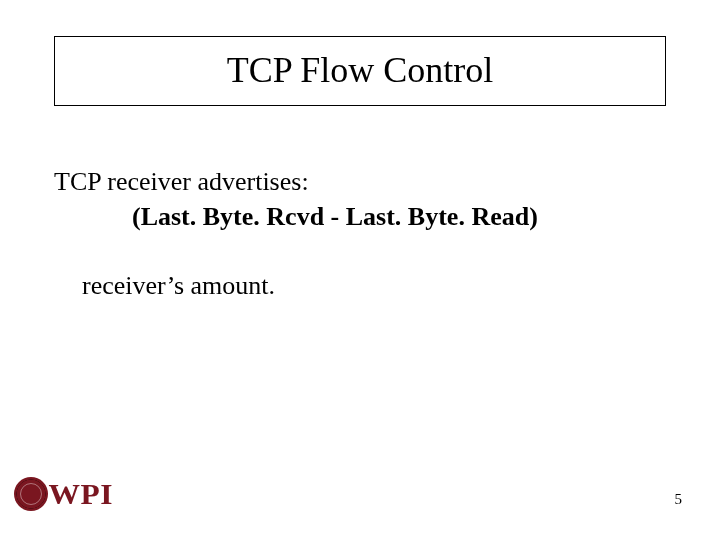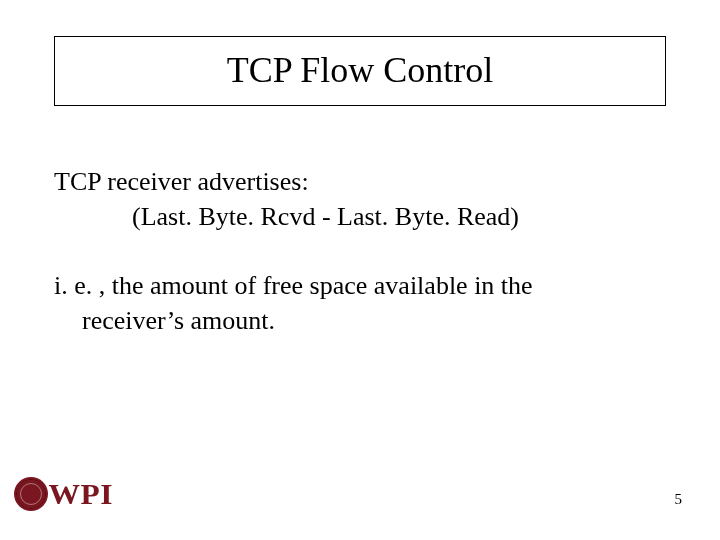--- a/index.html
+++ b/index.html
@@ -29,20 +29,21 @@
     position: absolute;
     top: 164px;
     left: 54px;
     width: 612px;
     font-size: 26px;
     line-height: 1.35;
   }
   .indent {
     padding-left: 78px;
     display: block;
+    font-weight: bold;
   }
   .spacer { height: 34px; }
   .footer {
     position: absolute;
     bottom: 24px;
     left: 0;
     width: 720px;
     height: 44px;
   }
   .logo {
@@ -97,21 +98,20 @@
 <body>
 
 <div class="title-box">
   <h1>TCP Flow Control</h1>
 </div>
 
 <div class="body-text">
   <div>TCP receiver advertises:</div>
   <span class="indent">(Last. Byte. Rcvd  - Last. Byte. Read)</span>
   <div class="spacer"></div>
-  <div>i. e. , the amount of free space available in the</div>
   <div style="padding-left:28px">receiver’s amount.</div>
 </div>
 
 <div class="footer">
   <div class="logo">
     <div class="seal"></div>
     <div class="wpi">WPI</div>
   </div>
   <div class="footer-num">5</div>
 </div>

